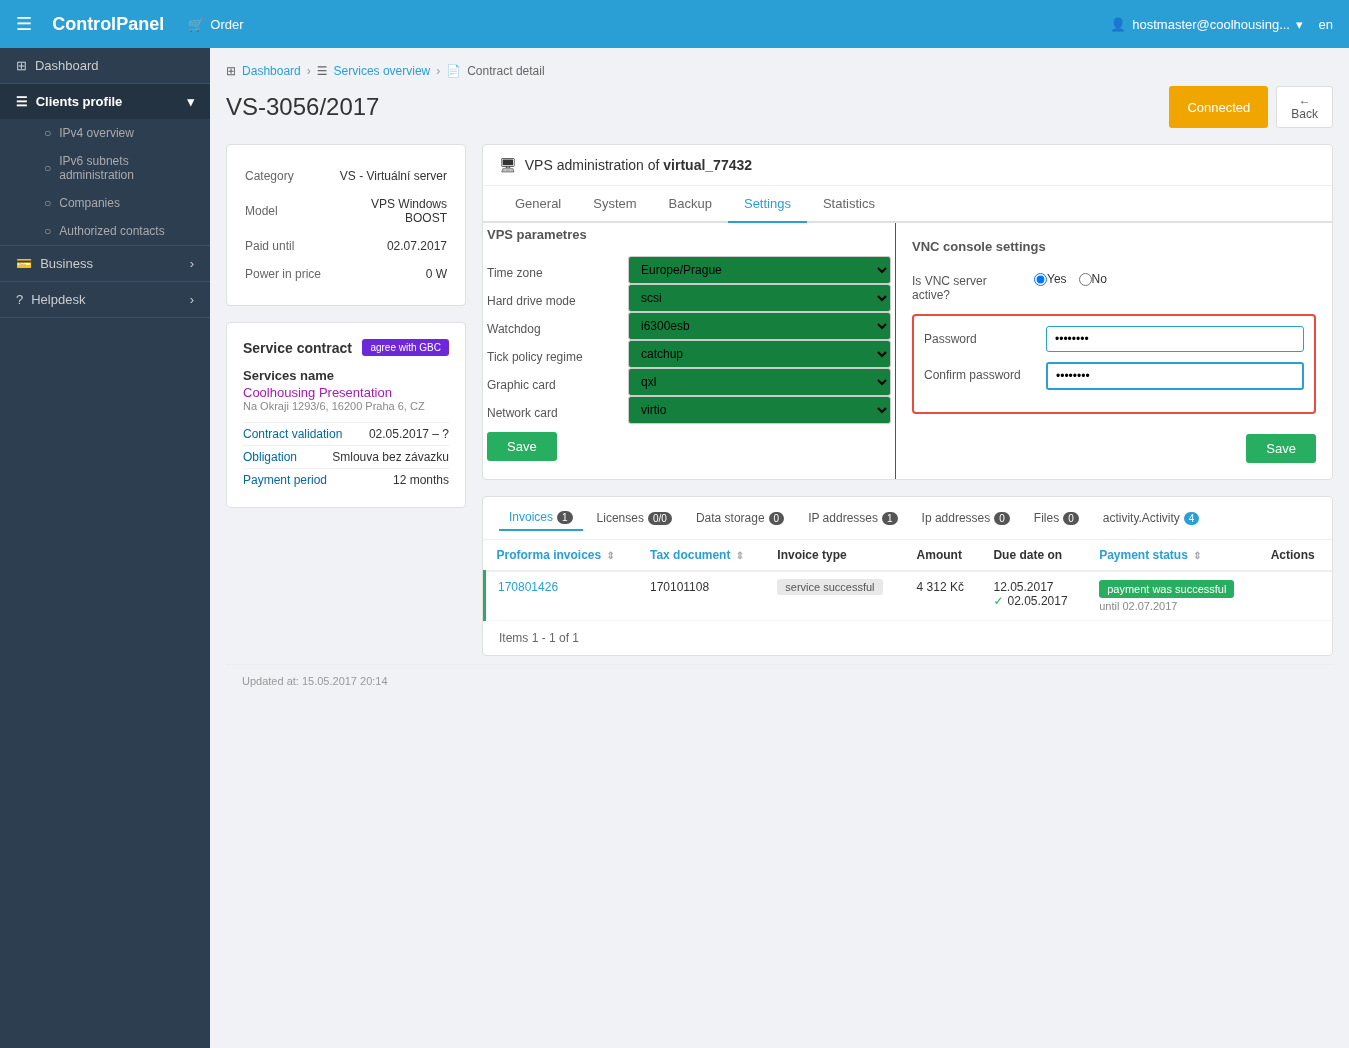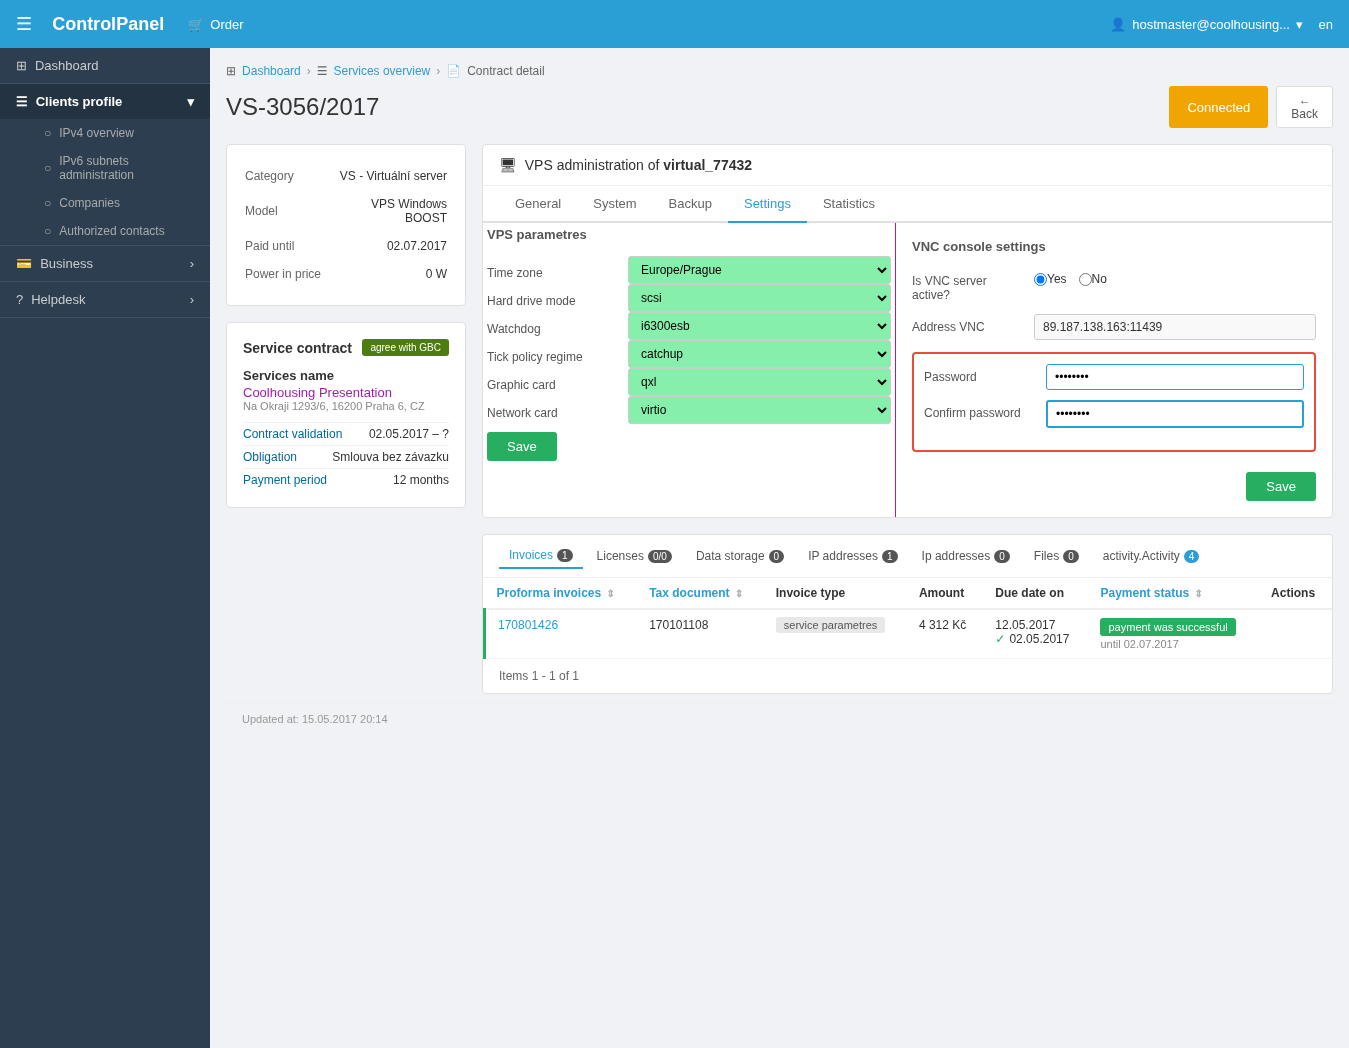--- a/index.html
+++ b/index.html
@@ -126,21 +126,21 @@
 
     
     .contract-header {
       display: flex;
       align-items: center;
       justify-content: space-between;
       margin-bottom: 12px;
     }
     .contract-header h3 { font-size: 14px; font-weight: 600; }
     .badge-gbc {
-      background: #4d7c0f;
+      background: #6d28d9;
       color: #fff;
       font-size: 10px;
       padding: 3px 8px;
       border-radius: 3px;
     }
     .company-name { font-weight: 600; font-size: 13px; margin-bottom: 2px; }
     .company-link { color: #a21caf; text-decoration: none; }
     .company-addr { font-size: 11px; color: #888; margin-bottom: 10px; }
     .contract-row { display: flex; justify-content: space-between; padding: 4px 0; font-size: 12px; border-top: 1px solid #f0f0f0; }
     .contract-row:first-of-type { border-top: none; }
@@ -205,21 +205,21 @@
       font-size: 12px;
       color: #555;
       padding-top: 6px;
     }
     .form-control {
       flex: 1;
       padding: 5px 8px;
       border: 1px solid #ccc;
       border-radius: 3px;
       font-size: 12px;
-      background: #86efac;
+      background: #15803d;
     }
     select.form-control { cursor: pointer; }
     .btn-save-green {
       background: #27ae60;
       color: #fff;
       border: none;
       padding: 7px 20px;
       border-radius: 3px;
       cursor: pointer;
       font-size: 13px;
@@ -588,26 +588,20 @@
                   <input type="radio" name="vnc_active" checked="" style="">
                   <span>Yes</span>
                 </label>
                 <label>
                   <input type="radio" name="vnc_active" style="">
                   <span>No</span>
                 </label>
               </div>
             </div>
 
-            <div class="vnc-row">
-              <div class="vnc-label">Address VNC</div>
-              <div class="vnc-value">
-                <div class="address-vnc">89.187.138.163:11439</div>
-              </div>
-            </div>
 
             <div class="vnc-password-box">
               <div class="vnc-row" style="margin-bottom:10px;">
                 <div class="vnc-label">Password</div>
                 <div class="vnc-value">
                   <input type="password" class="password-field" value="••••••••" style="">
                 </div>
               </div>
               <div class="vnc-row">
                 <div class="vnc-label">Confirm password</div>
@@ -677,21 +671,21 @@
               <th class="dark">Actions</th>
             </tr>
           </thead>
           <tbody>
             <tr class="invoice-row">
               <td>
                 <a href="#" class="invoice-link">170801426</a>
               </td>
               <td>170101108</td>
               <td>
-                <span class="service-badge">service parametres</span>
+                <span class="service-badge">service successful</span>
               </td>
               <td>4 312 Kč</td>
               <td>
                 <div>12.05.2017</div>
                 <div>
                   <span class="check-icon">✓</span>02.05.2017
                 </div>
               </td>
               <td>
                 <div class="payment-success">payment was successful</div>

